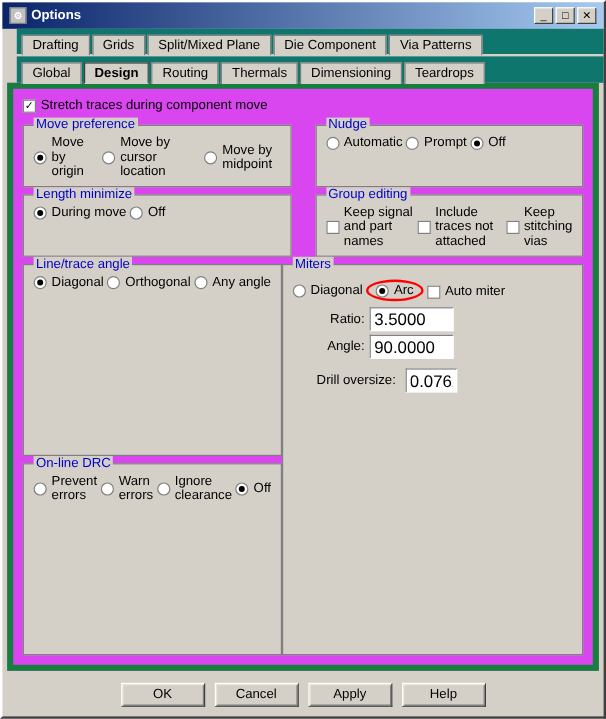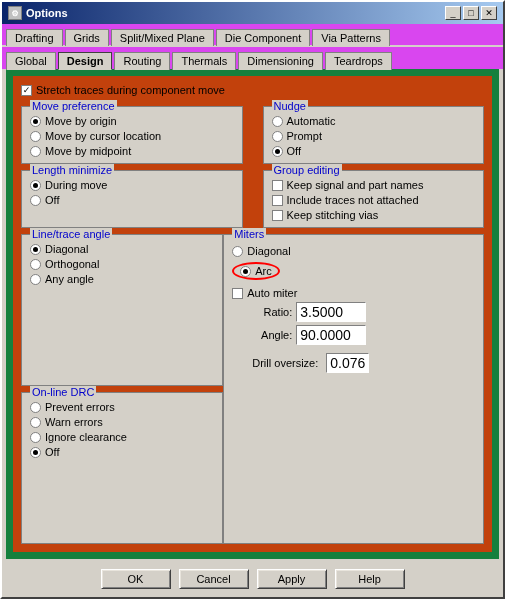--- a/index.html
+++ b/index.html
@@ -57,25 +57,26 @@
       border-right-color: #404040;
       border-bottom-color: #404040;
       display: flex;
       align-items: center;
       justify-content: center;
       font-size: 9px;
       cursor: pointer;
       color: #000;
     }
     .tab-row {
-      background: #d946ef;
+      background: #0f766e;
       padding: 4px 4px 0;
       display: flex;
       flex-wrap: wrap;
       gap: 2px;
+      margin-left: 12px;
     }
     .tab {
       padding: 2px 8px;
       background: #d4d0c8;
       border: 1px solid #808080;
       border-bottom: none;
       cursor: pointer;
       font-size: 11px;
       color: #000;
       position: relative;
@@ -83,22 +84,22 @@
     }
     .tab.active {
       background: #d4d0c8;
       border-color: #404040;
       border-bottom: 1px solid #d4d0c8;
       font-weight: bold;
       z-index: 1;
     }
     .tab-content {
       flex: 1;
-      background: #c2410c;
-      border: 7px solid #15803d;
+      background: #d946ef;
+      border: 5px solid #15803d;
       margin: 0 4px 4px 4px;
       padding: 8px;
       display: flex;
       flex-direction: column;
       gap: 6px;
     }
     .checkbox-row {
       display: flex;
       align-items: center;
       gap: 4px;
@@ -119,21 +120,21 @@
       position: absolute;
       top: -7px;
       left: 8px;
       background: #d4d0c8;
       padding: 0 2px;
       color: #0000cc;
       font-size: 11px;
     }
     .radio-group {
       display: flex;
-      flex-direction: column;
+      flex-direction: row;
       gap: 3px;
       margin-top: 4px;
     }
     .radio-row {
       display: flex;
       align-items: center;
       gap: 4px;
     }
     .radio-input {
       width: 11px;

